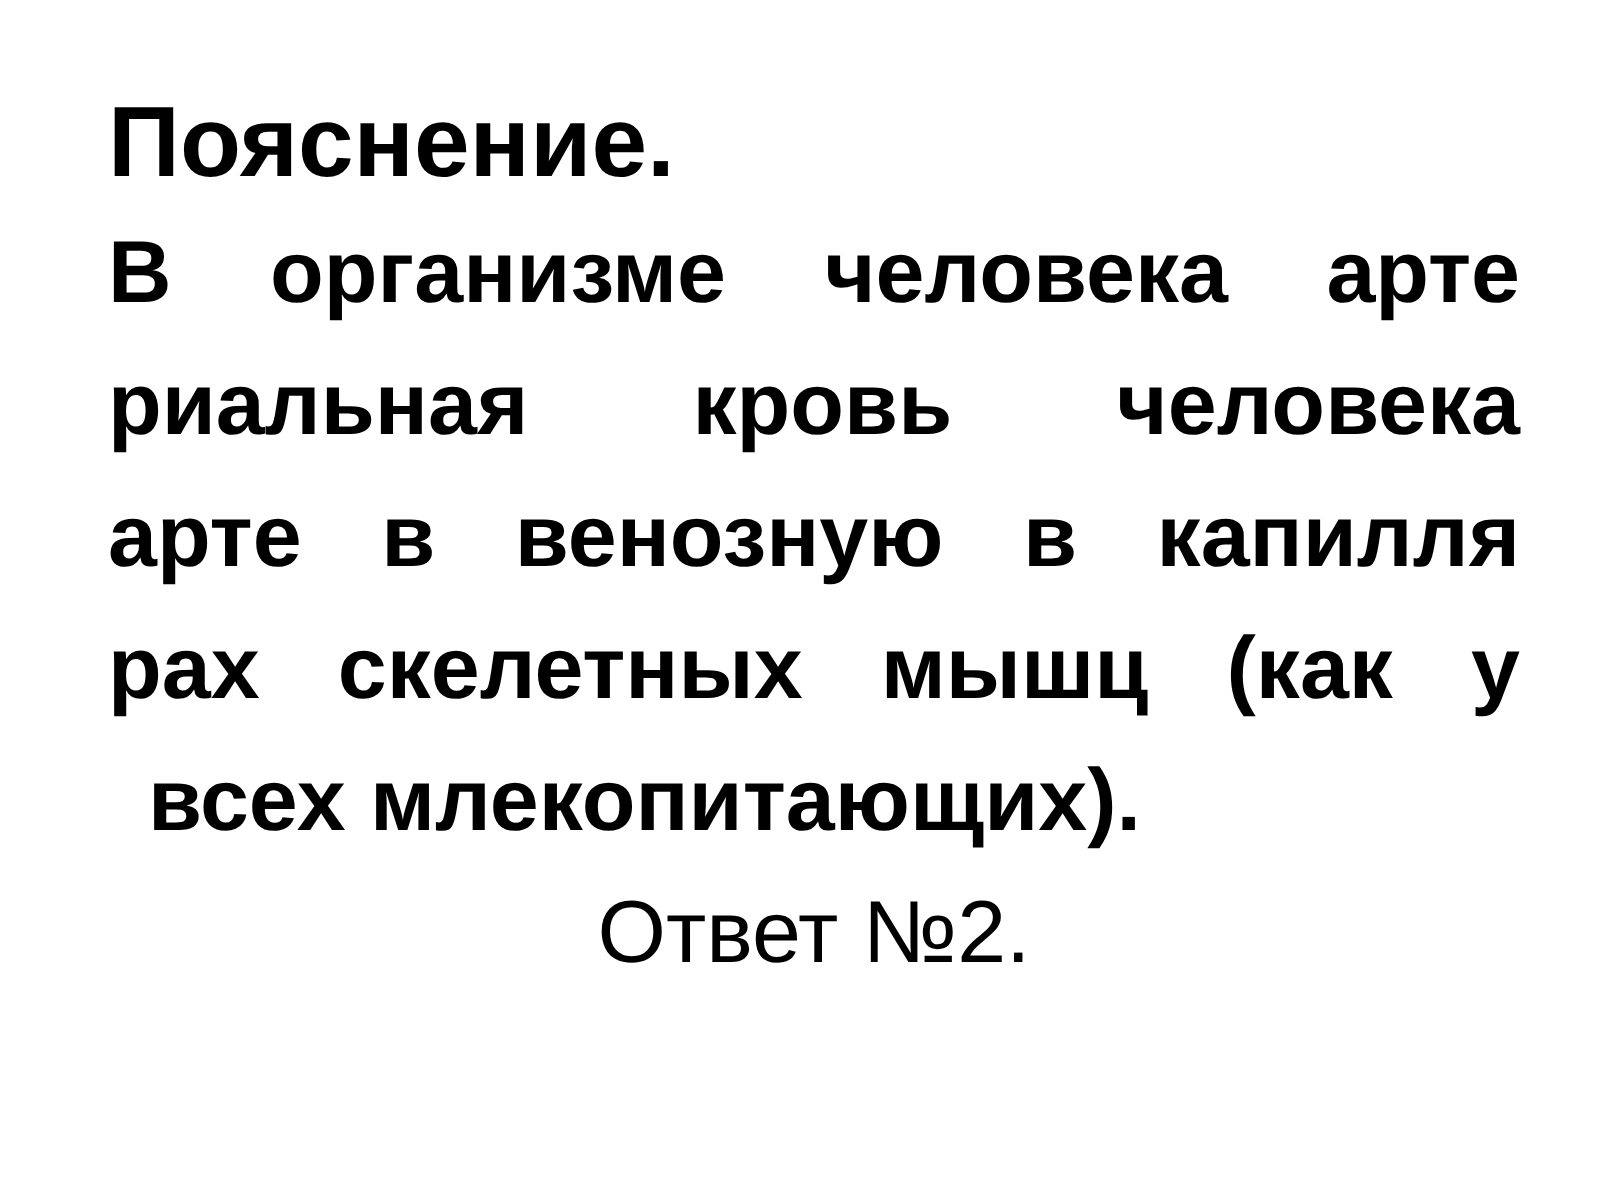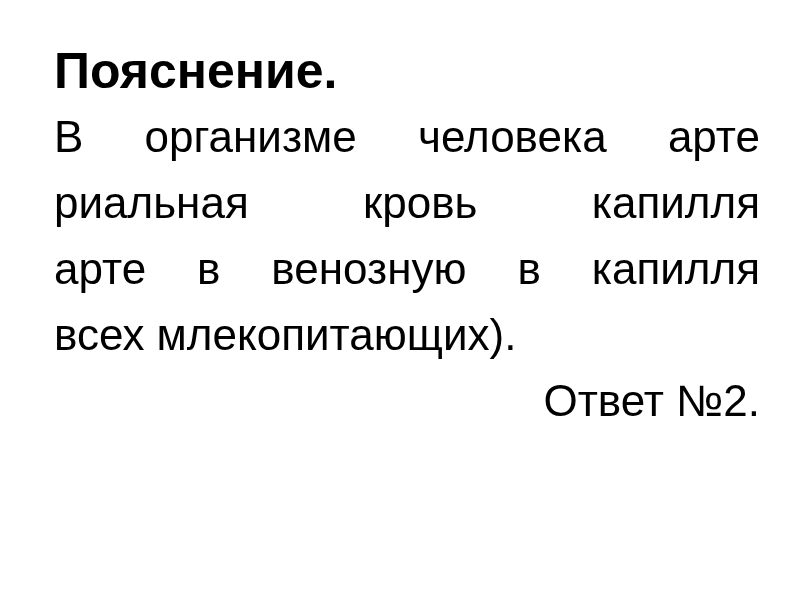--- a/index.html
+++ b/index.html
@@ -22,49 +22,51 @@
   }
   .heading {
     font-size: 50px;
     font-weight: 700;
     line-height: 66px;
     letter-spacing: 0px;
     white-space: nowrap;
   }
   .line {
     font-size: 44px;
-    font-weight: 400;
+    font-weight: 700;
     line-height: 66px;
     width: 706px;
   }
   .line.just {
     text-align: justify;
     text-align-last: justify;
   }
   .line.left {
     text-align: left;
     white-space: nowrap;
+    margin-left: 20px;
   }
   .answer {
     font-size: 44px;
     font-weight: 400;
     line-height: 66px;
-    text-align: right;
+    text-align: center;
     white-space: nowrap;
   }
 </style>
 </head>
 <body>
 
 <div class="page">
   <div class="heading">Пояснение.</div>
 
   <div class="line just">В организме человека арте</div>
 
-  <div class="line just">риальная кровь капилля</div>
+  <div class="line just">риальная кровь человека</div>
 
   <div class="line just">арте в венозную в капилля</div>
 
+  <div class="line just">рах скелетных мышц (как у</div>
 
   <div class="line left">всех млекопитающих).</div>
 
   <div class="answer">Ответ №2.</div>
 </div>
 
 </body></html>

